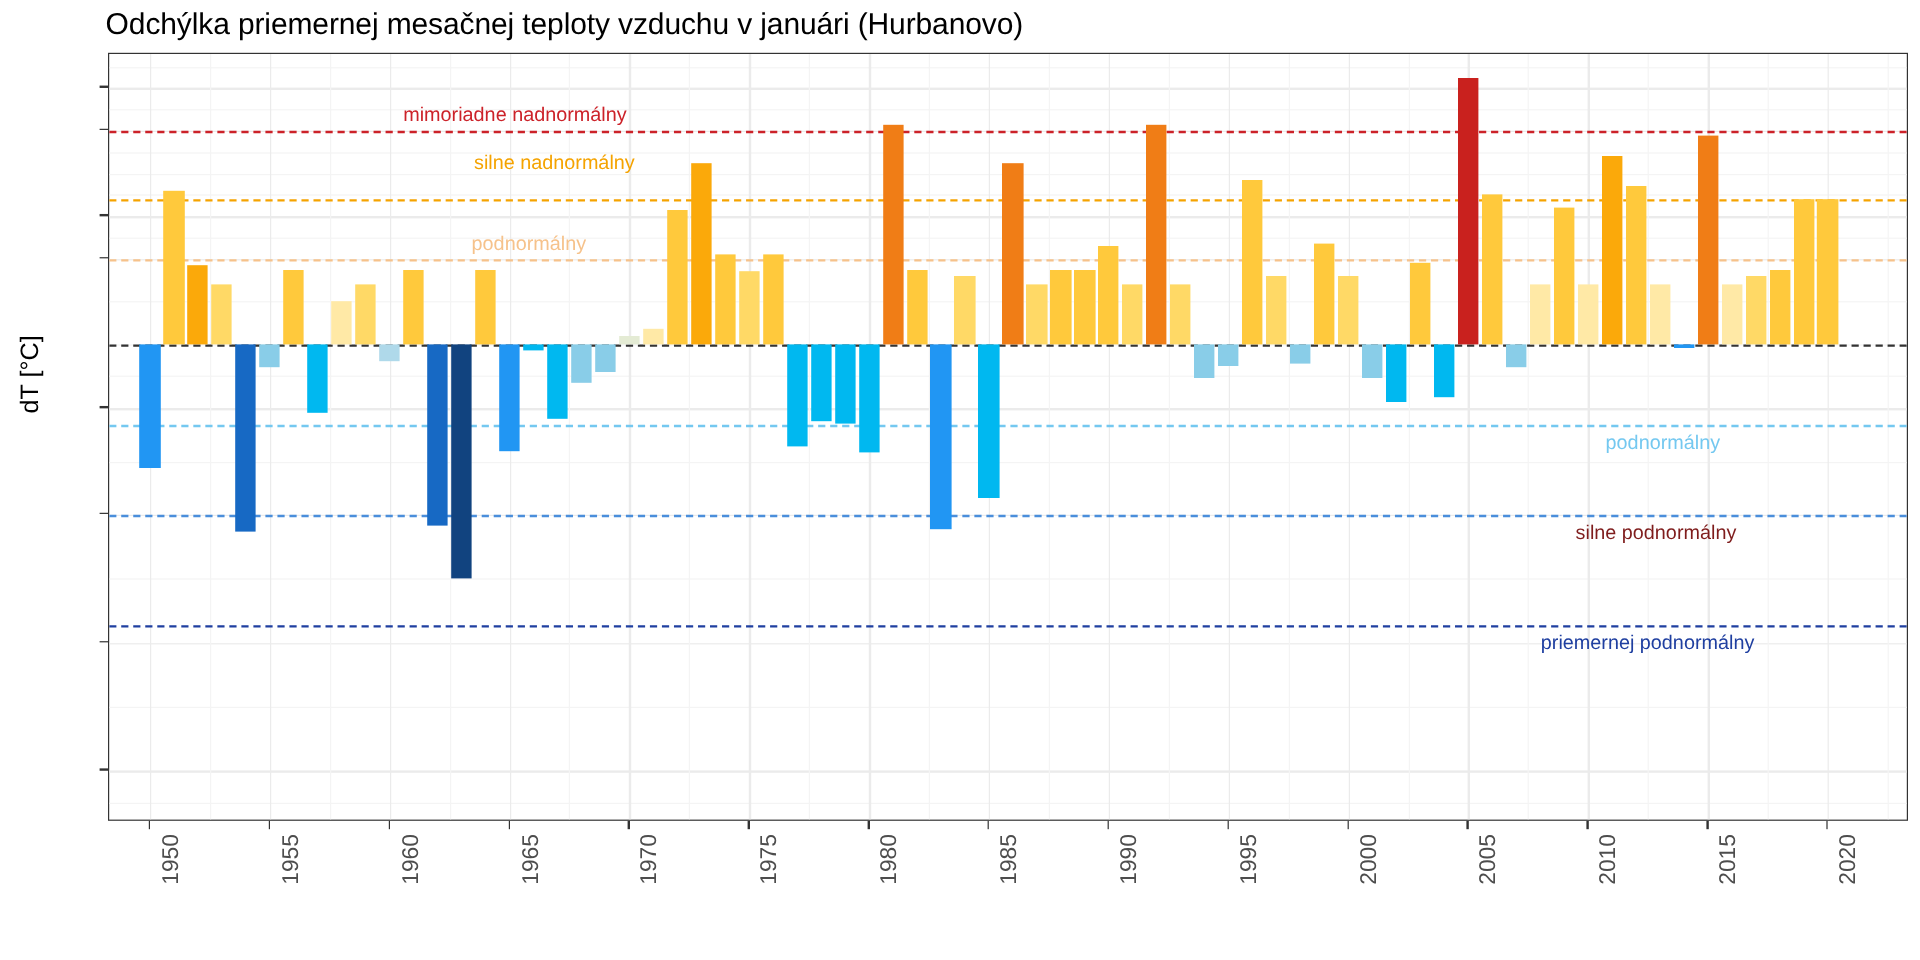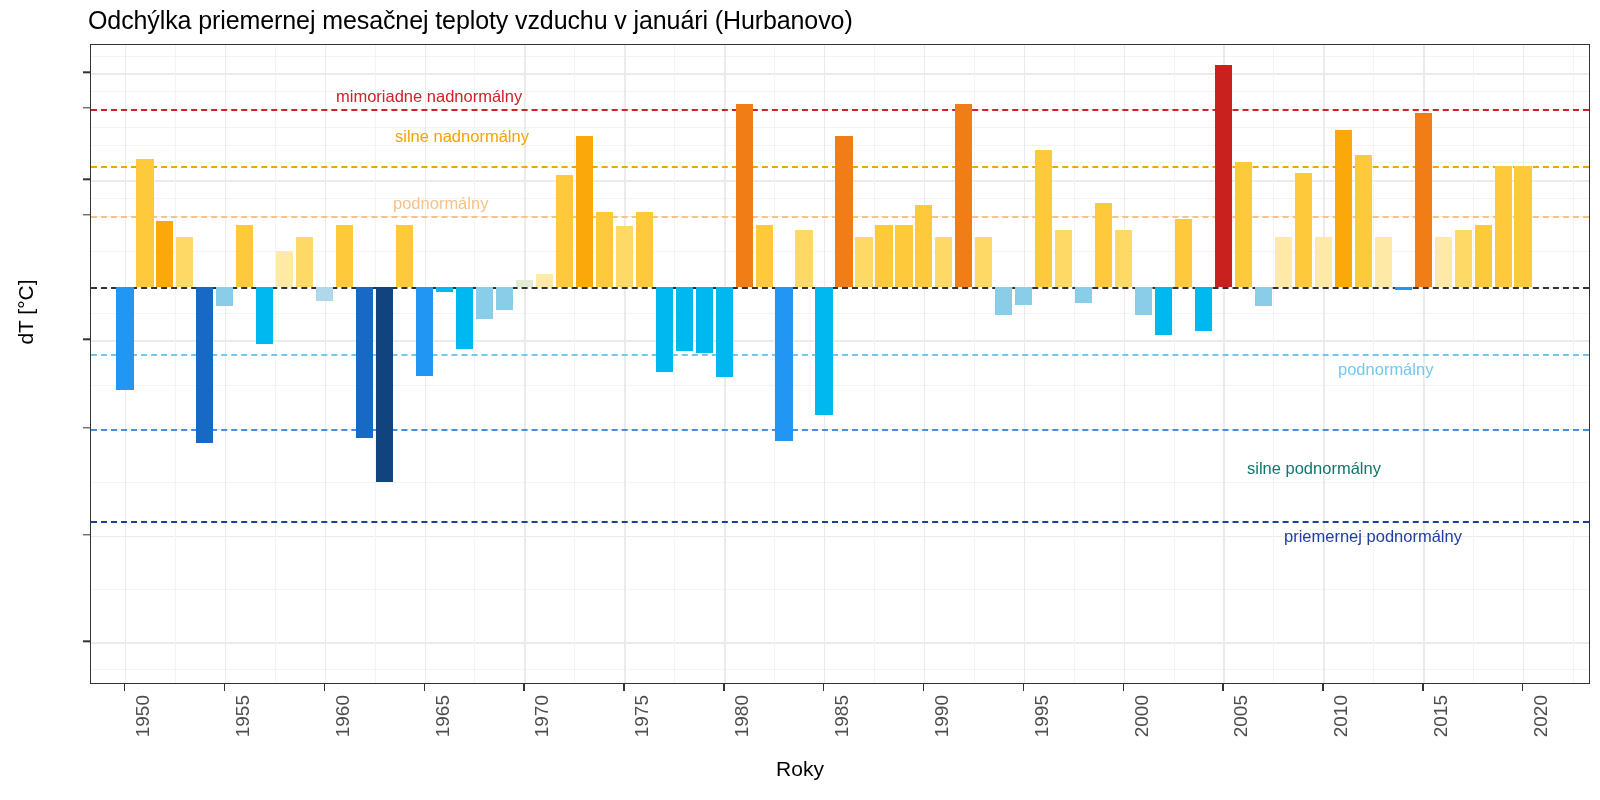--- a/index.html
+++ b/index.html
@@ -96,21 +96,20 @@
   }
 </style>
 </head>
 <body>
 
 <div id="root">
 
   <div id="chart-title">Odchýlka priemernej mesačnej teploty vzduchu v januári (Hurbanovo)</div>
 
   <div id="y-axis-title">dT [°C]</div>
-  <div id="x-axis-title">Roky</div>
 
   <div id="panel">
     <div id="grid-layer">
         <div class="grid-major h" style="top: 28.4444px;"></div>
         <div class="grid-major h" style="top: 64px;"></div>
         <div class="grid-major h" style="top: 135.111px;"></div>
         <div class="grid-major h" style="top: 170.667px;"></div>
         <div class="grid-major h" style="top: 295.111px;"></div>
         <div class="grid-major h" style="top: 384px;"></div>
         <div class="grid-major h" style="top: 490.667px;"></div>
@@ -241,21 +240,21 @@
         <div class="bar" title="2019: 3.4 °C" style="left: 1403.52px; width: 17.2px; top: 120.889px; height: 120.889px; background: rgb(255, 201, 60);"></div>
         <div class="bar" title="2020: 3.4 °C" style="left: 1423.49px; width: 17.2px; top: 120.889px; height: 120.889px; background: rgb(255, 201, 60);"></div>
         <div class="bar" title="2021: undefined °C" style="left: 1443.46px; width: 17.2px; background: rgb(204, 204, 204);"></div>
         <div class="bar" title="2022: undefined °C" style="left: 1463.44px; width: 17.2px; background: rgb(204, 204, 204);"></div>
       </div>
     <div id="threshold-label-layer">
         <div class="thresh-label" style="color: rgb(204, 34, 41); left: 245px; top: 42px;">mimoriadne nadnormálny</div>
         <div class="thresh-label" style="color: rgb(245, 163, 0); left: 280px; top: 82px; margin-left: 24px;">silne nadnormálny</div>
         <div class="thresh-label" style="color: rgb(246, 194, 139); left: 302px; top: 148.667px;">podnormálny</div>
         <div class="thresh-label" style="color: rgb(116, 200, 240); left: 1247px; top: 315.333px;">podnormálny</div>
-        <div class="thresh-label" style="color: #0f766e; left: 1156px; top: 390px; margin-top: 24px;">silne podnormálny</div>
+        <div class="thresh-label" style="color: #7f1d1d; left: 1222px; top: 390px;">silne podnormálny</div>
         <div class="thresh-label" style="color: rgb(31, 63, 160); left: 1193px; top: 482.444px;">priemernej podnormálny</div>
       </div>
   </div>
 
   <div id="yaxis-layer">
       <div class="ytick-mark" style="top: 72.4444px;"></div>
       <div class="ytick-mark" style="top: 108px;"></div>
       <div class="ytick-mark" style="top: 179.111px;"></div>
       <div class="ytick-mark" style="top: 214.667px;"></div>
       <div class="ytick-mark" style="top: 339.111px;"></div>

